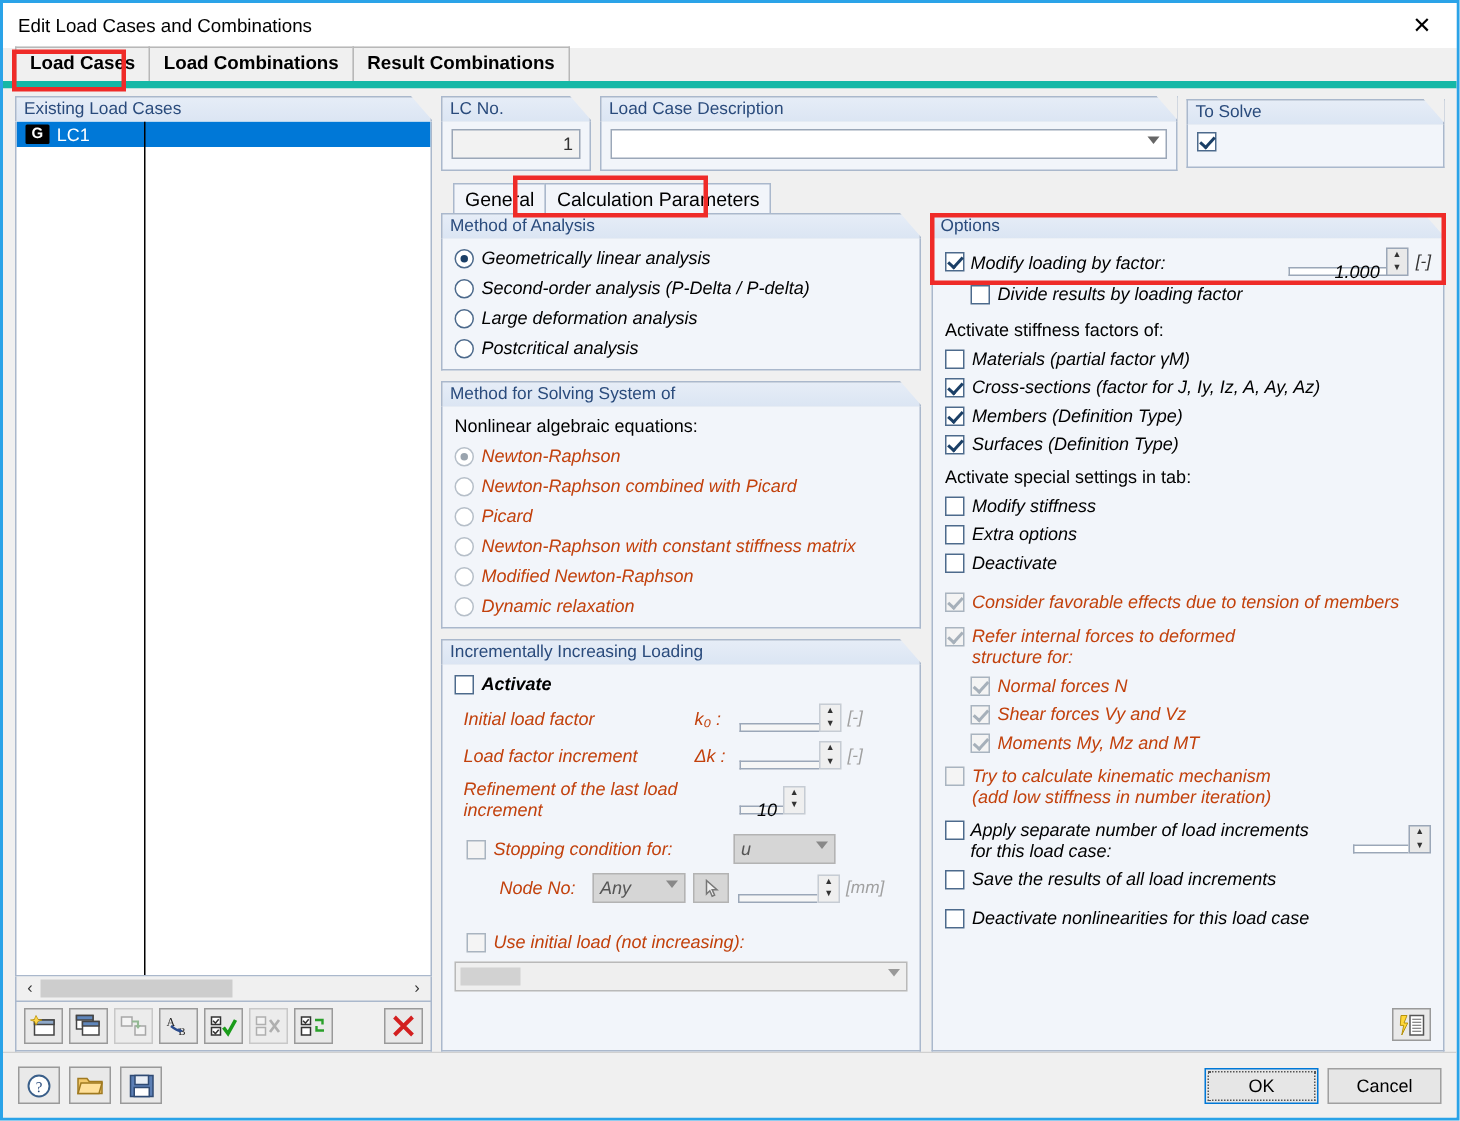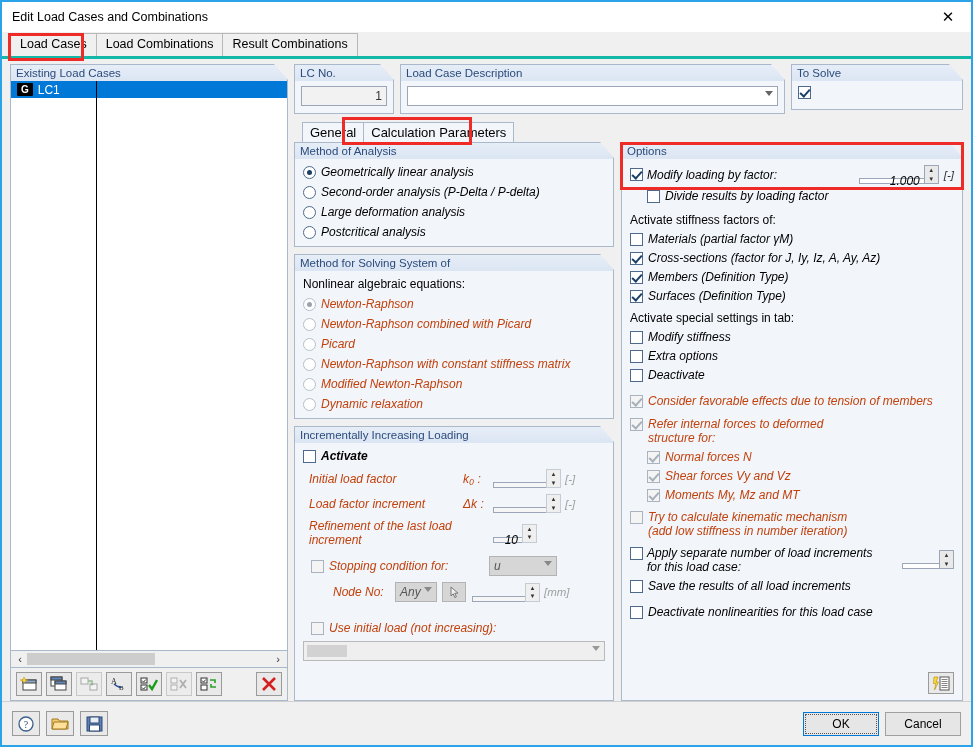--- a/index.html
+++ b/index.html
@@ -31,22 +31,23 @@
     width:46px; height:30px; display:flex; align-items:center; justify-content:center;
     font-size:15px; color:#000; cursor:pointer;
   }
   
   .tabstrip {
     flex:0 0 auto;
     background:#f0f0f0;
     padding: 4px 8px 0 8px;
     display:flex; align-items:flex-end; gap:0;
     position:relative;
-    border-bottom: 3px solid #14b8a6;
+    border-bottom: 5px solid #14b8a6;
     height: 27px;
+    font-weight: bold;
   }
   .tab {
     padding: 3px 9px 4px 9px;
     font-size:12.5px;
     background:#f0f0f0;
     border:1px solid #b8b8b8;
     border-bottom:none;
     margin-right:-1px;
     cursor:pointer;
     line-height:15px;
@@ -109,21 +110,21 @@
     display:flex; align-items:center; gap:4px; padding:4px 5px;
   }
   .tbtn {
     width:26px; height:24px; border:1px solid #9a9a9a; background:#e9e9e9;
     display:flex; align-items:center; justify-content:center; cursor:pointer;
   }
   .tbtn.flat { border-color:#c8c8c8; background:#ececec; }
   .tbtn.spacer-left { margin-left:auto; }
   
   .rightcol { flex:1; display:flex; flex-direction:column; }
-  .toprow { display:flex; gap:6px; }
+  .toprow { display:flex; gap:6px;align-items:center; }
   .fld {
     background:#ffffff; border:1px solid #9ba7b8; height:20px; font-size:12px;
     display:flex; align-items:center; padding:0 4px;
   }
   .fld.readonly { background:#f2f2f2; color:#333; justify-content:flex-end; }
   .combo { position:relative; background:#ffffff; border:1px solid #9ba7b8; height:20px; }
   .combo .caret {
     position:absolute; right:4px; top:4px; width:0;height:0;
     border-left:4px solid transparent;border-right:4px solid transparent;border-top:5px solid #666;
   }
@@ -427,21 +428,21 @@
                 <span class="dis-txt" style="margin-left:5px; width:160px;">Stopping condition for:</span>
                 <span class="combo" style="width:68px; background:#d6d6d6; border-color:#b3b3b3;">
                   <span style="padding:0 4px; line-height:18px; display:block; color:#555;">u</span>
                   <span class="caret" style="border-top-color:#888;"></span>
                 </span>
               </div>
 
               <div class="row" style="gap:0;">
                 <span style="width:30px;"></span>
                 <span class="dis-txt" style="width:62px;">Node No:</span>
-                <span class="combo" style="width:42px; background:#d6d6d6; border-color:#b3b3b3;">
+                <span class="combo" style="width:62px; background:#d6d6d6; border-color:#b3b3b3;">
                   <span style="padding:0 4px; line-height:18px; display:block; color:#555;">Any</span>
                   <span class="caret" style="border-top-color:#888;"></span>
                 </span>
                 <span style="width:24px;height:20px;border:1px solid #b3b3b3;background:#d6d6d6;display:inline-flex;align-items:center;justify-content:center;margin-left:5px;">
                   <svg width="13" height="13" viewBox="0 0 13 13">
                       <path d="M3 1 L3 10 L5.2 7.8 L6.8 11.5 L8.4 10.8 L6.8 7.2 L10 7.2 Z" fill="#f0f0f0" stroke="#777"></path>
                     </svg>
                 </span>
                 <span class="spin dis" style="width:68px; margin-left:6px;">
                   <span class="sv" style="flex:1;"></span>

